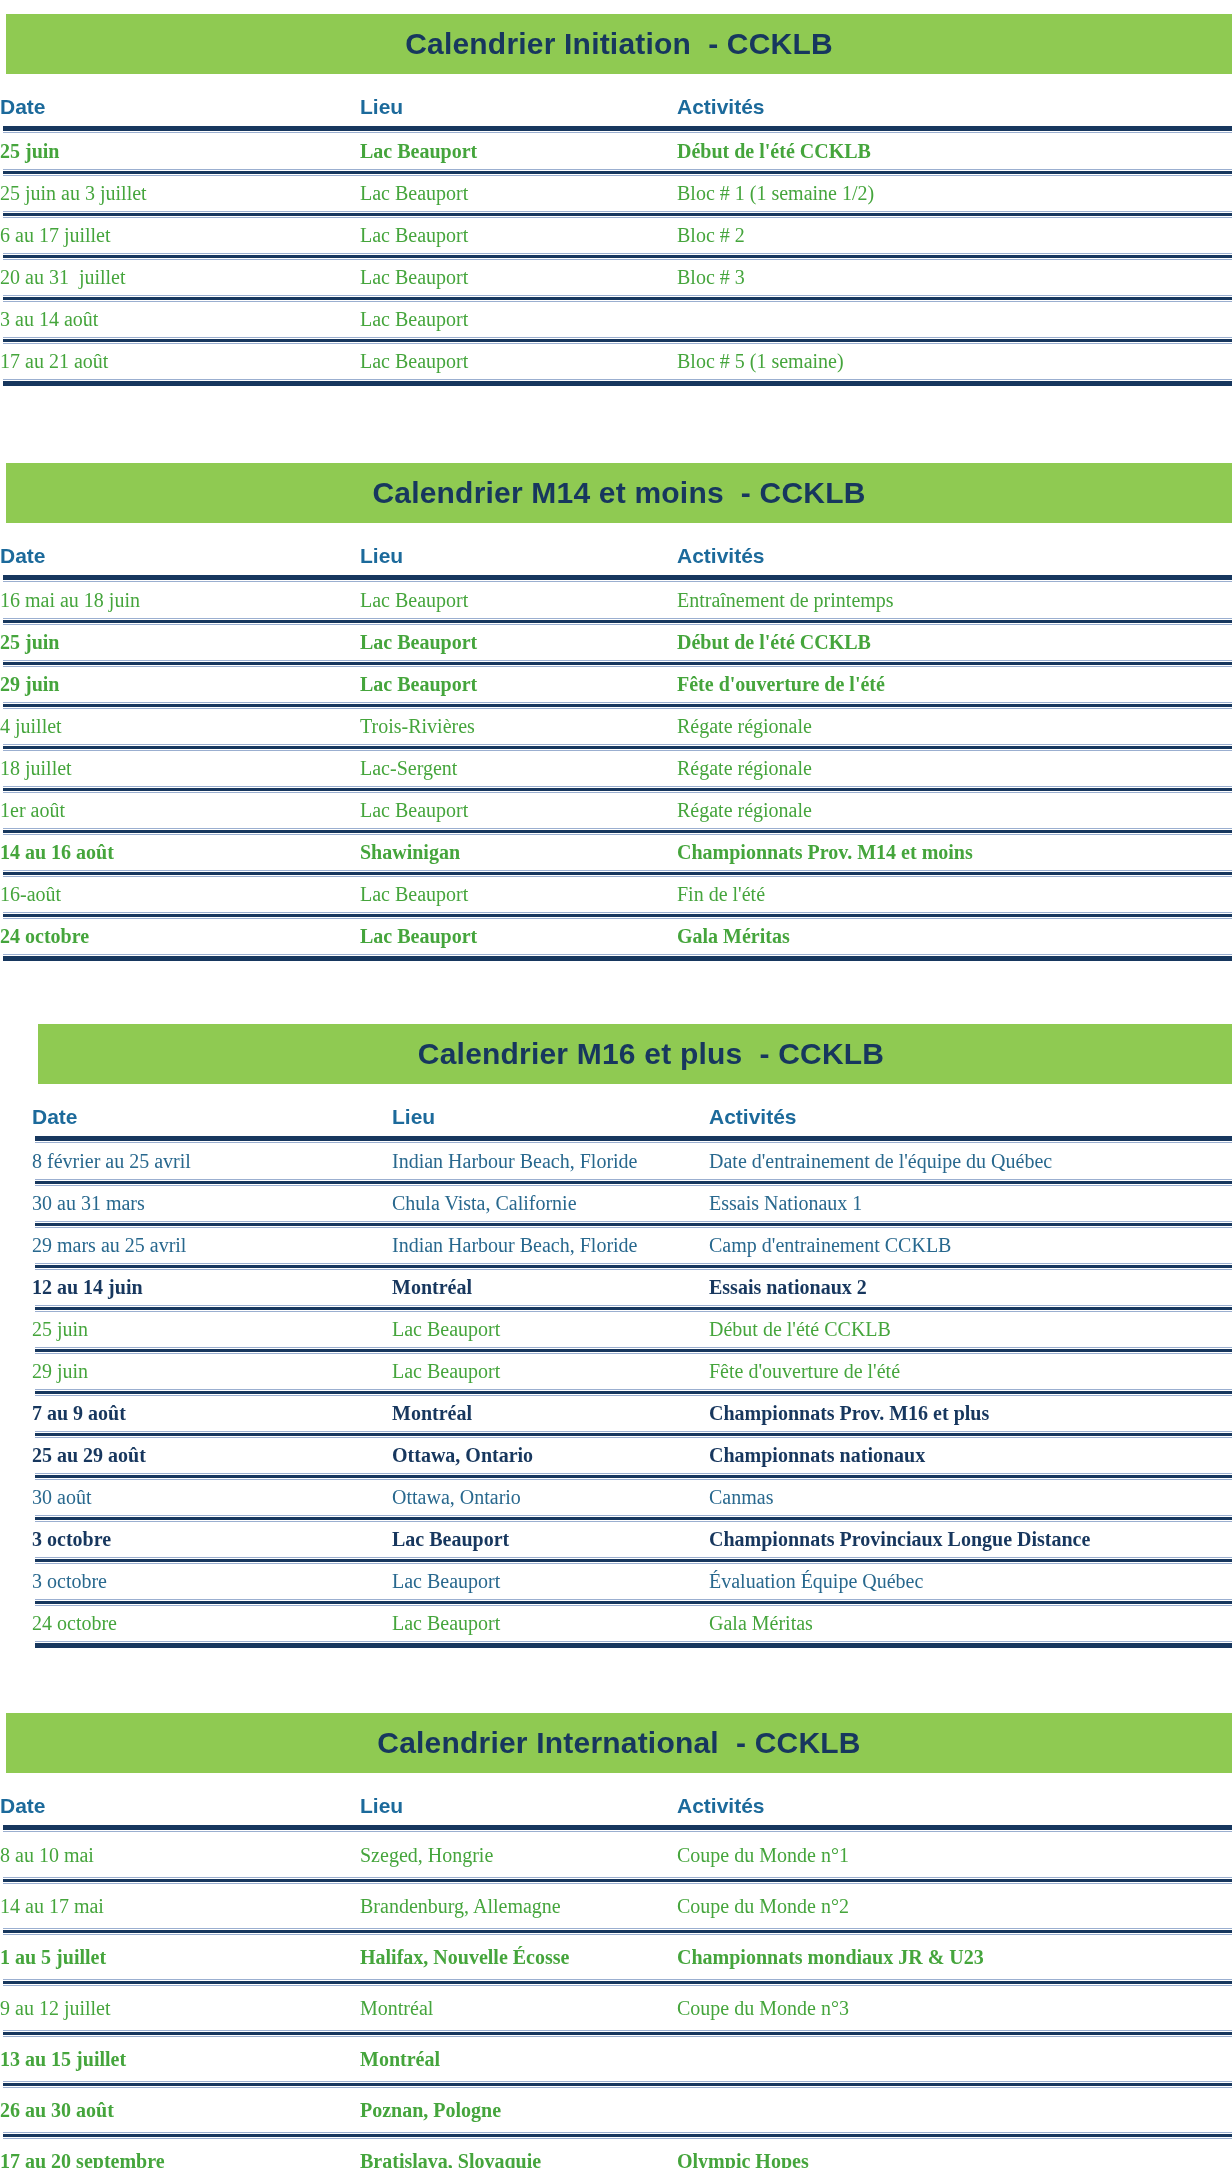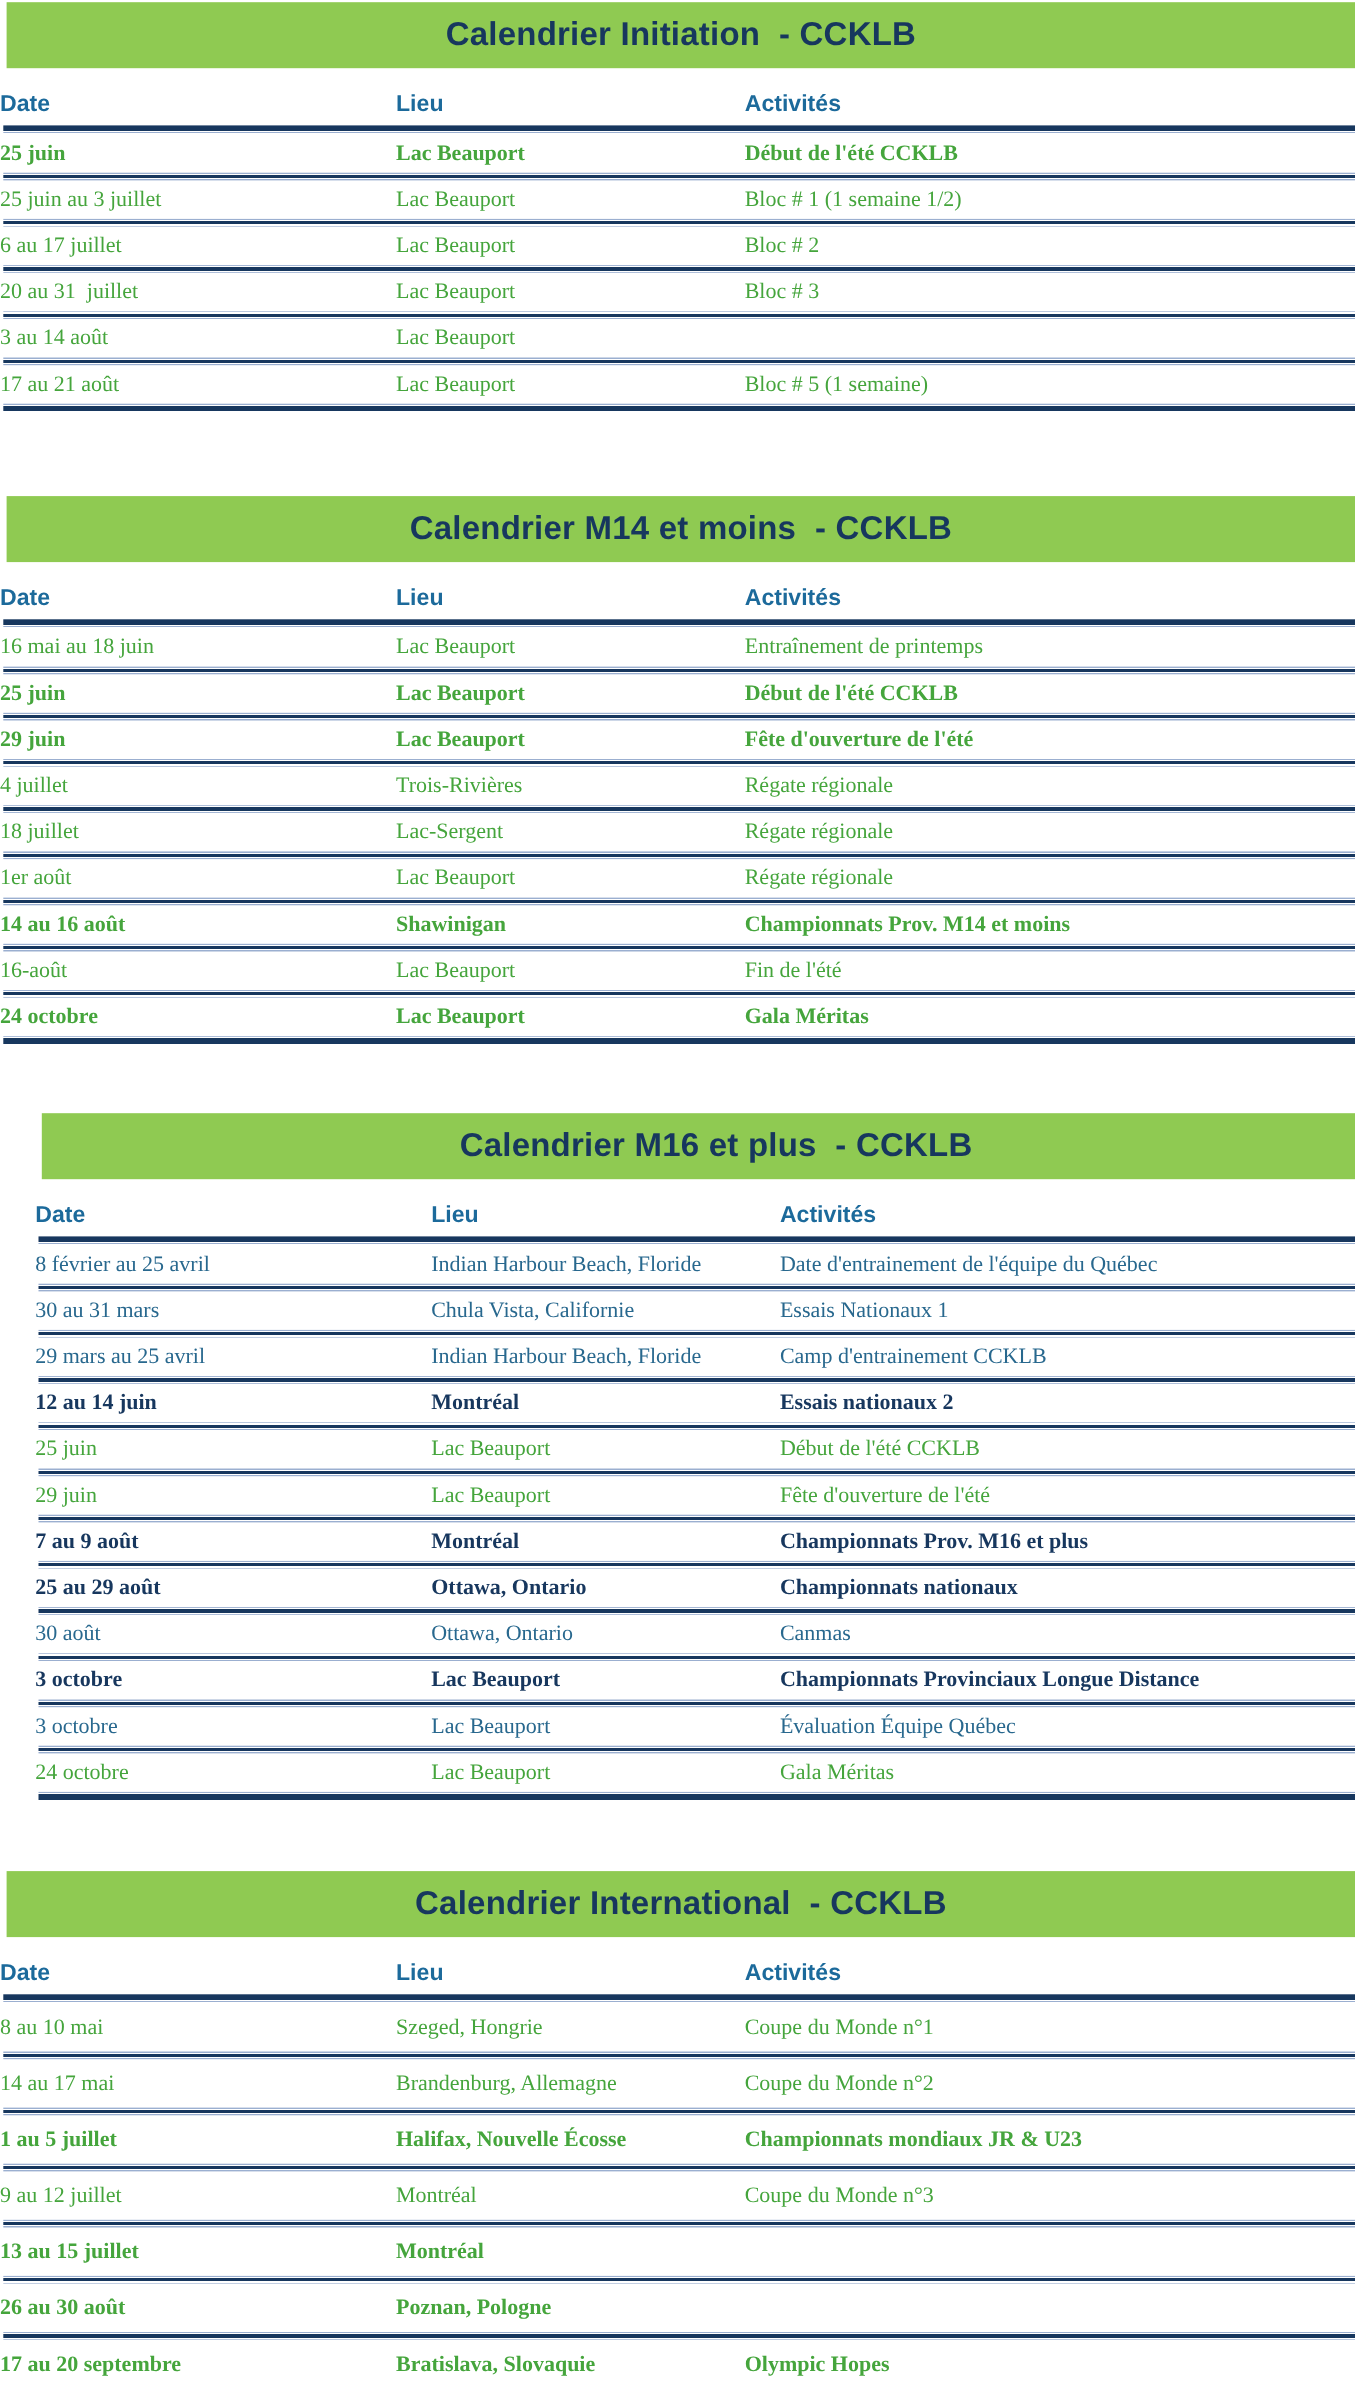--- a/index.html
+++ b/index.html
@@ -10,21 +10,21 @@
   }
   :root {
     --banner-green:#8FCA52;
     --navy:#17375E;
     --header-blue:#1C6A9B;
     --teal:#28688E;
     --green-text:#45A53C;
     --light-line:#9BAFD0;
   }
   .section { width:1232px; }
-  .section:nth-of-type(1){ margin-top:2px; }
+  .section:nth-of-type(1){ margin-top:14px; }
   .section:nth-of-type(2){ margin-top:76px; }
   .section:nth-of-type(3){ margin-top:62px;padding-left:32px; }
   .section:nth-of-type(4){ margin-top:64px; }
 
   .banner {
     margin-left:6px; height:60px;
     background:var(--banner-green);
     display:flex; align-items:center; justify-content:center;
   }
   .banner-title {

